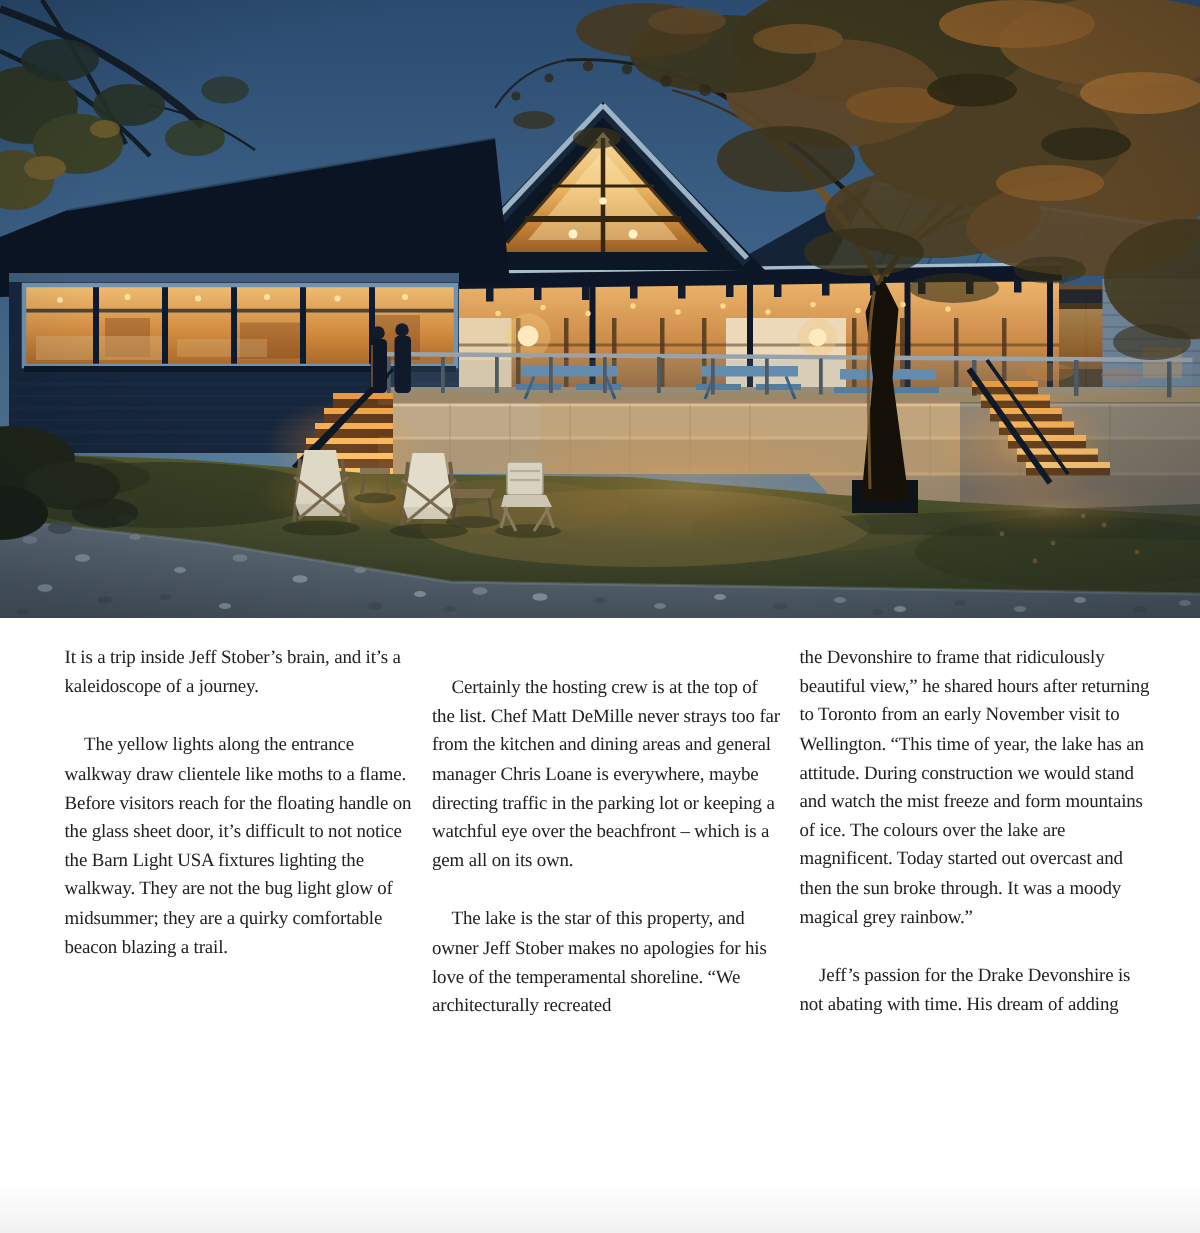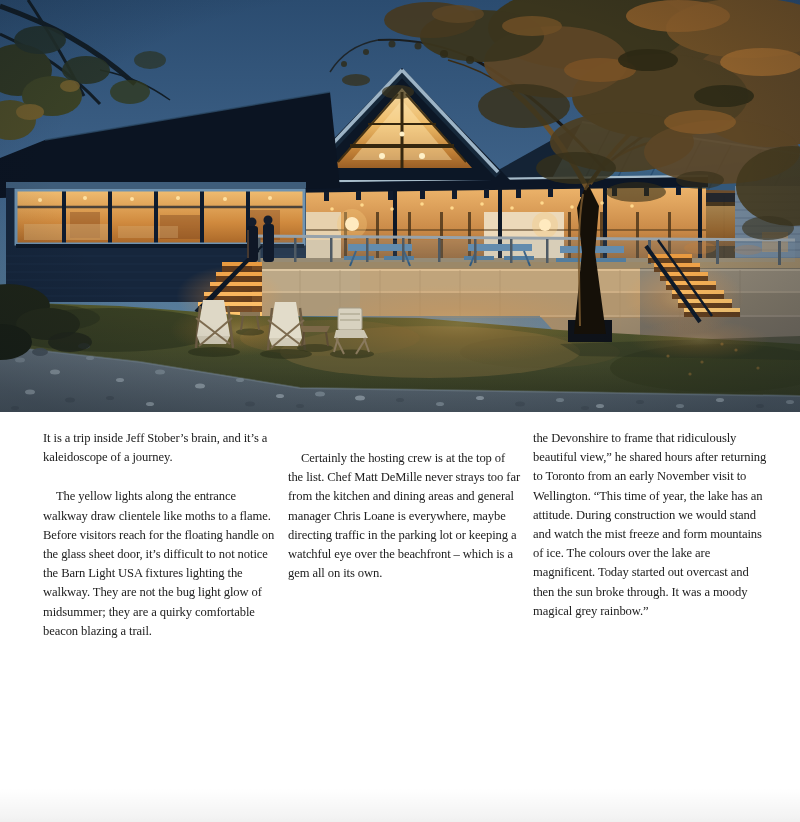--- a/index.html
+++ b/index.html
@@ -538,20 +538,22 @@
     </svg>
   </figure>
 
   <main class="article">
     <div class="col">
       <p>It is a trip inside Jeff Stober’s brain, and it’s a kaleidoscope of a journey.</p>
       <p class="ind">The yellow lights along the entrance walkway draw clientele like moths to a flame. Before visitors reach for the floating handle on the glass sheet door, it’s difficult to not notice the Barn Light USA fixtures lighting the walkway. They are not the bug light glow of midsummer; they are a quirky comfortable beacon blazing a trail.</p>
     </div>
     <div class="col">
       <p class="ind">Certainly the hosting crew is at the top of the list. Chef Matt DeMille never strays too far from the kitchen and dining areas and general manager Chris Loane is everywhere, maybe directing traffic in the parking lot or keeping a watchful eye over the beachfront – which is a gem all on its own.</p>
+      <p class="ind">The lake is the star of this property, and owner Jeff Stober makes no apologies for his love of the temperamental shoreline. “We architecturally recreated</p>
     </div>
     <div class="col">
       <p>the Devonshire to frame that ridiculously beautiful view,” he shared hours after returning to Toronto from an early November visit to Wellington. “This time of year, the lake has an attitude. During construction we would stand and watch the mist freeze and form mountains of ice. The colours over the lake are magnificent. Today started out overcast and then the sun broke through. It was a moody magical grey rainbow.”</p>
+      <p class="ind">Jeff’s passion for the Drake Devonshire is not abating with time. His dream of adding</p>
     </div>
   </main>
 
   <div class="bottom-edge"></div>
 </div>
 
 </body></html>

